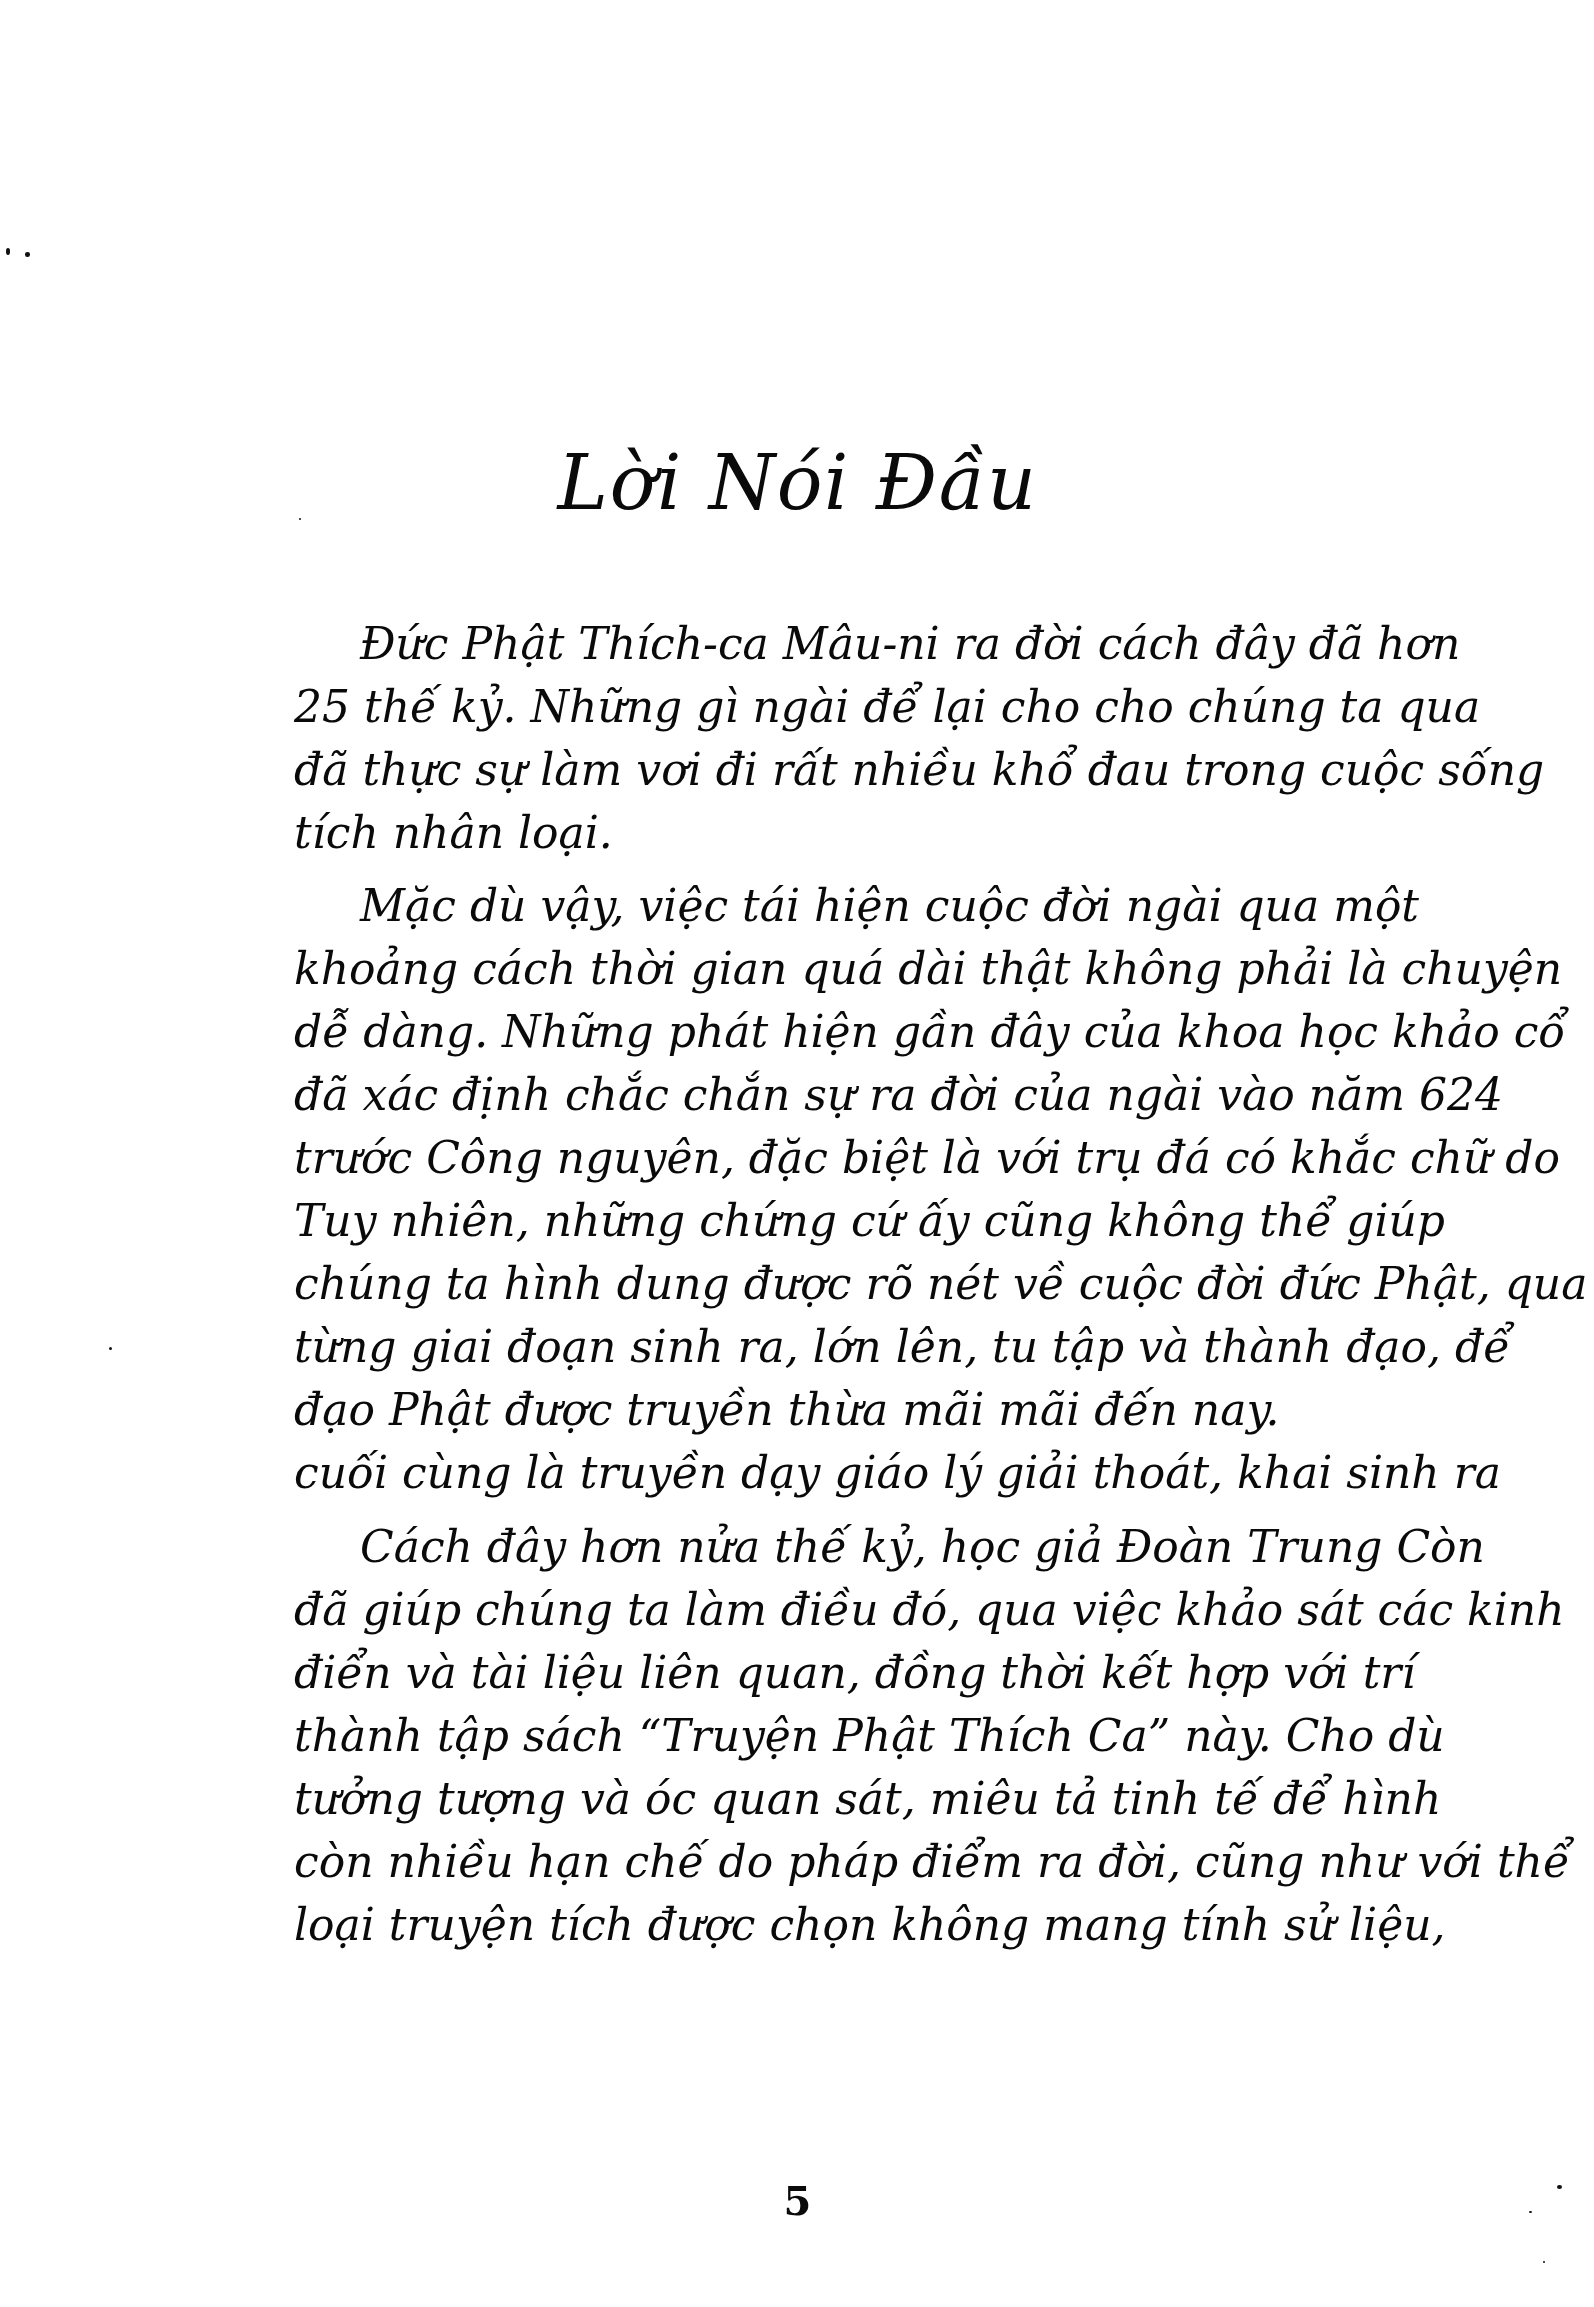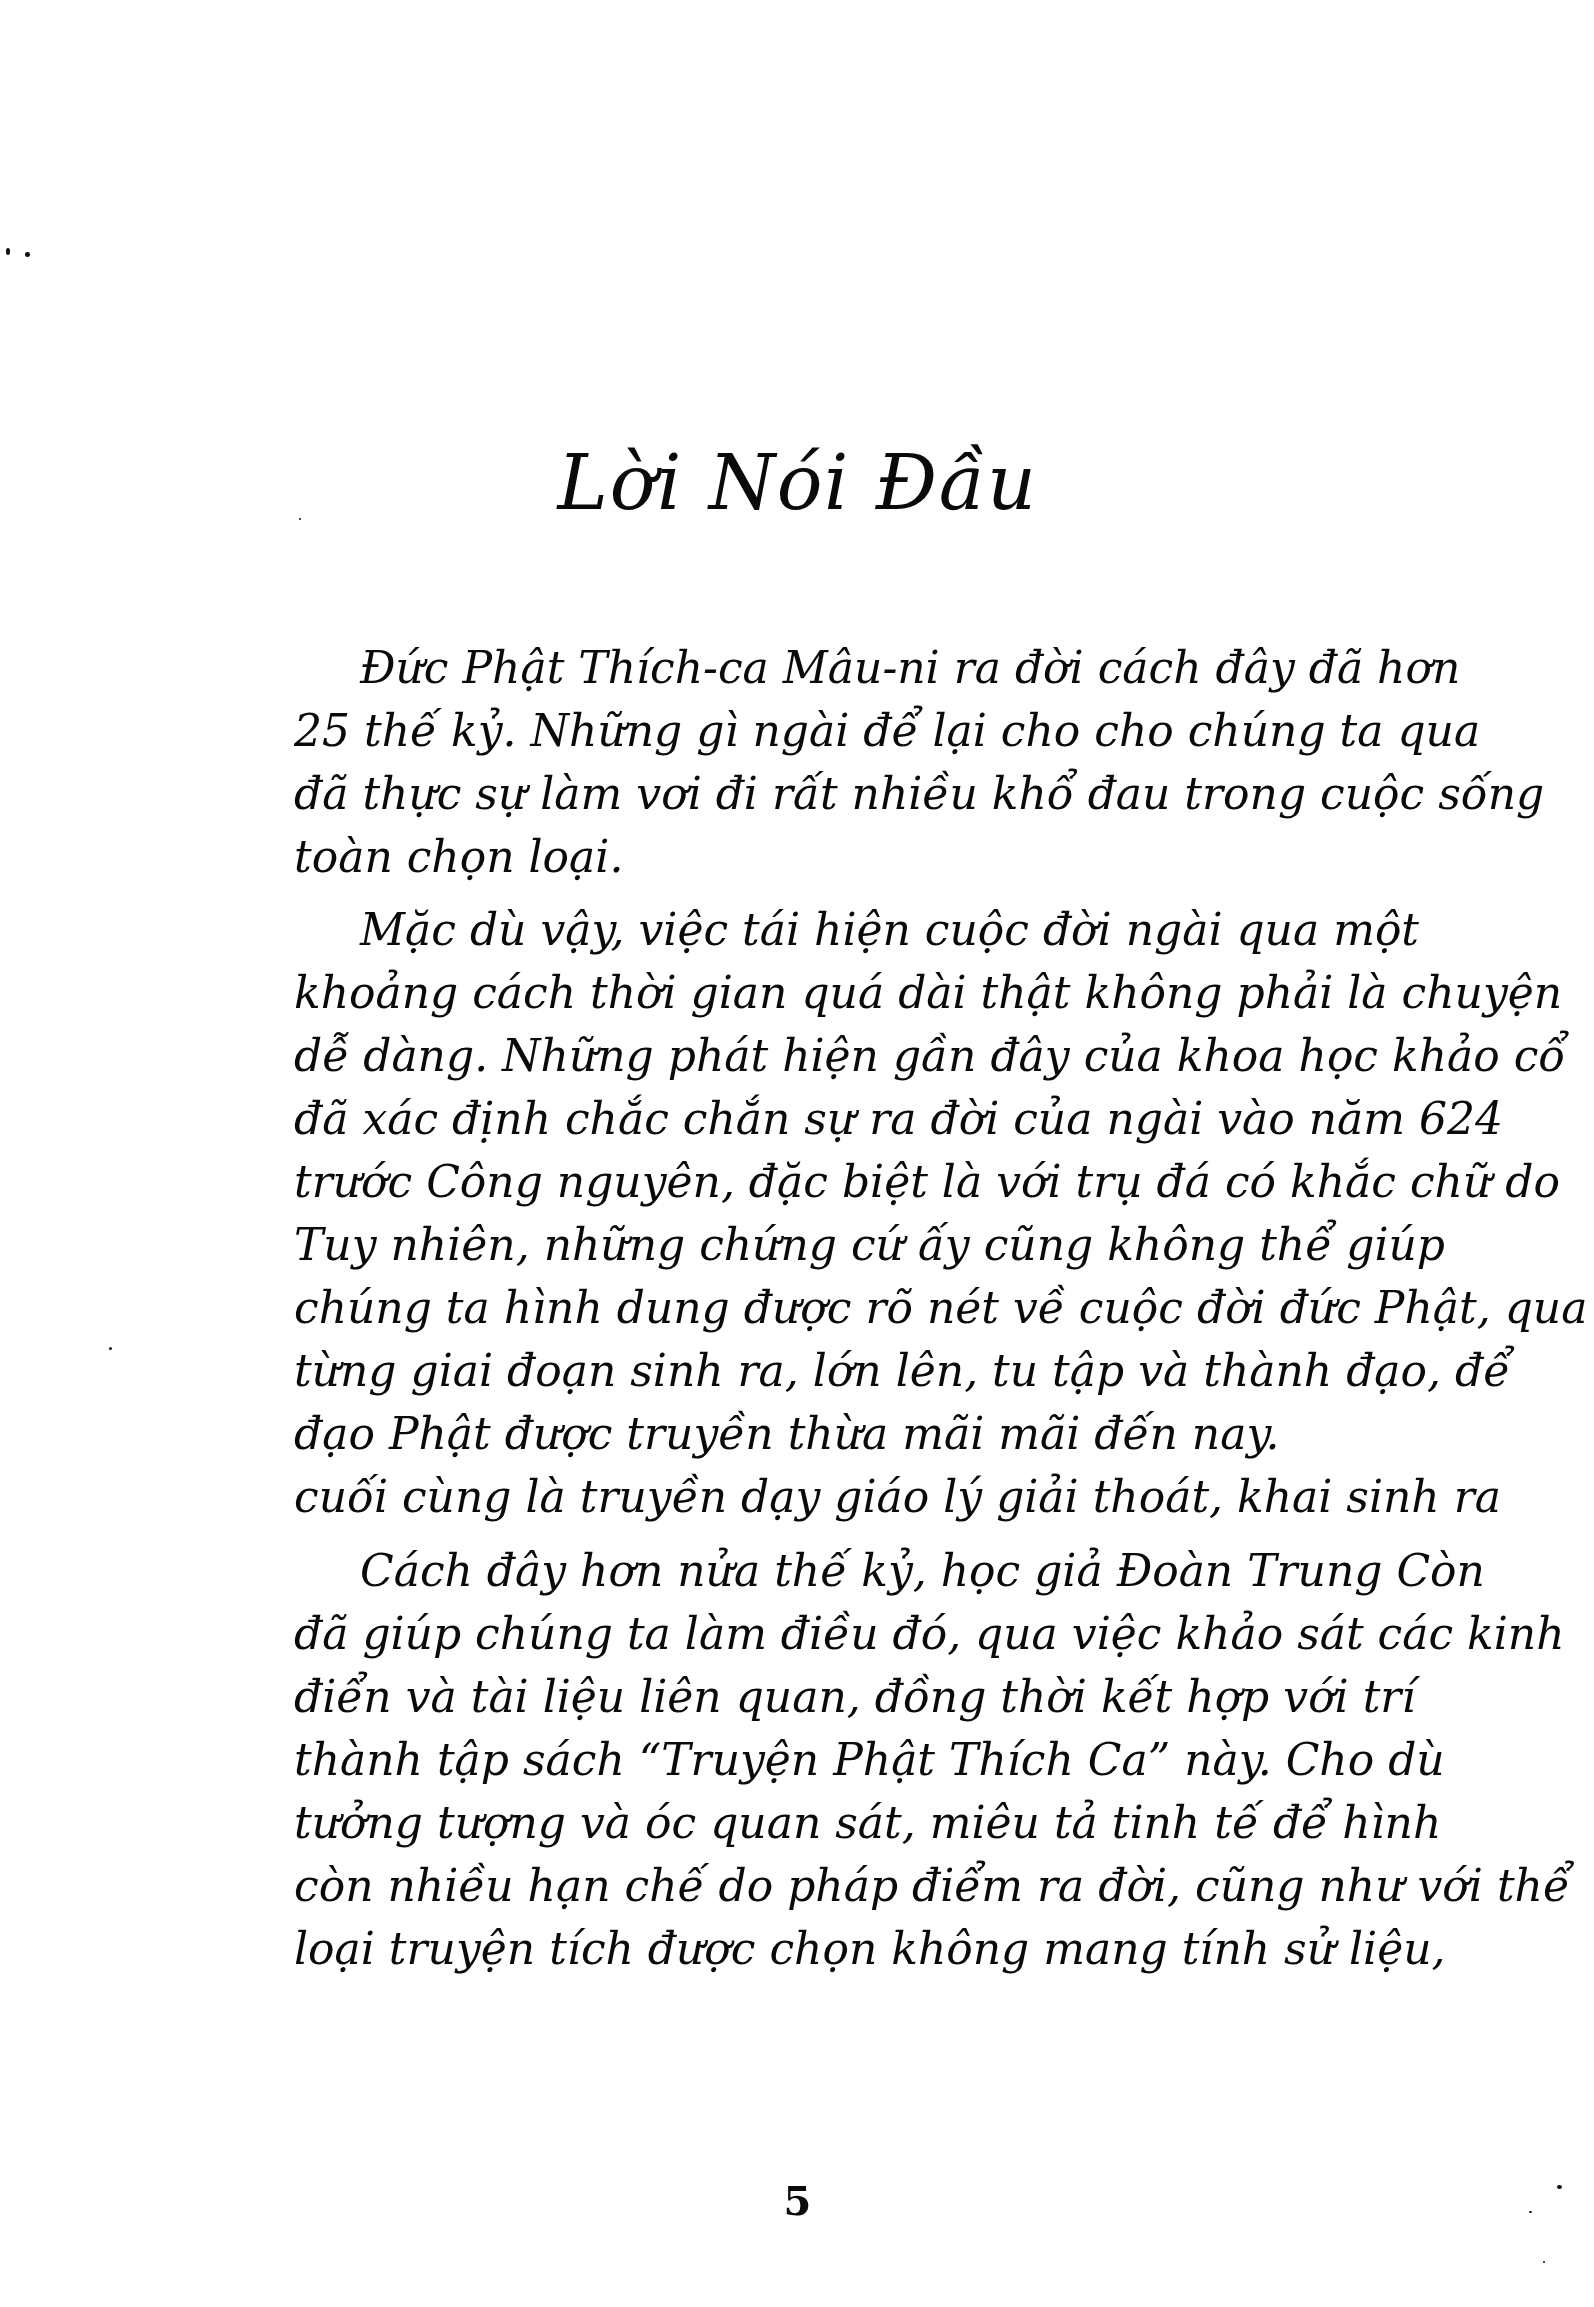--- a/index.html
+++ b/index.html
@@ -30,21 +30,21 @@
       font-family: "DejaVu Serif", serif;
       font-style: italic;
       font-size: 76px;
       line-height: 87px;
       letter-spacing: 1.6px;
       color: #0a0a0a;
     }
     .body-text {
       position: absolute;
       left: 294px;
-      top: 636px;
+      top: 612px;
       width: 1054px;
       font-family: "DejaVu Serif", serif;
       font-style: italic;
       font-size: 44px;
       line-height: 63px;
       text-align: justify;
     }
     .para {
       margin: 0;
       text-indent: 66px;
@@ -95,21 +95,21 @@
   <div class="speck" style="left:1529px;top:2211px;width:3.2px;height:2.4px;"></div>
   <div class="speck" style="left:1543px;top:2261px;width:2.4px;height:2.4px;"></div>
 
   <h1 class="title" style="margin:0;font-weight:normal;">Lời Nói Đầu</h1>
 
   <div class="body-text">
     <p class="para">
       <span class="line first">Đức Phật Thích-ca Mâu-ni ra đời cách đây đã hơn</span>
       <span class="line">25 thế kỷ. Những gì ngài để lại cho cho chúng ta qua</span>
       <span class="line">đã thực sự làm vơi đi rất nhiều khổ đau trong cuộc sống</span>
-      <span class="line last">toàn chọn loại.</span>
+      <span class="line last">tích nhân loại.</span>
     </p>
     <p class="para">
       <span class="line first">Mặc dù vậy, việc tái hiện cuộc đời ngài qua một</span>
       <span class="line">khoảng cách thời gian quá dài thật không phải là chuyện</span>
       <span class="line">dễ dàng. Những phát hiện gần đây của khoa học khảo cổ</span>
       <span class="line">đã xác định chắc chắn sự ra đời của ngài vào năm 624</span>
       <span class="line">trước Công nguyên, đặc biệt là với trụ đá có khắc chữ do</span>
       <span class="line">Tuy nhiên, những chứng cứ ấy cũng không thể giúp</span>
       <span class="line">chúng ta hình dung được rõ nét về cuộc đời đức Phật, qua</span>
       <span class="line">từng giai đoạn sinh ra, lớn lên, tu tập và thành đạo, để</span>

